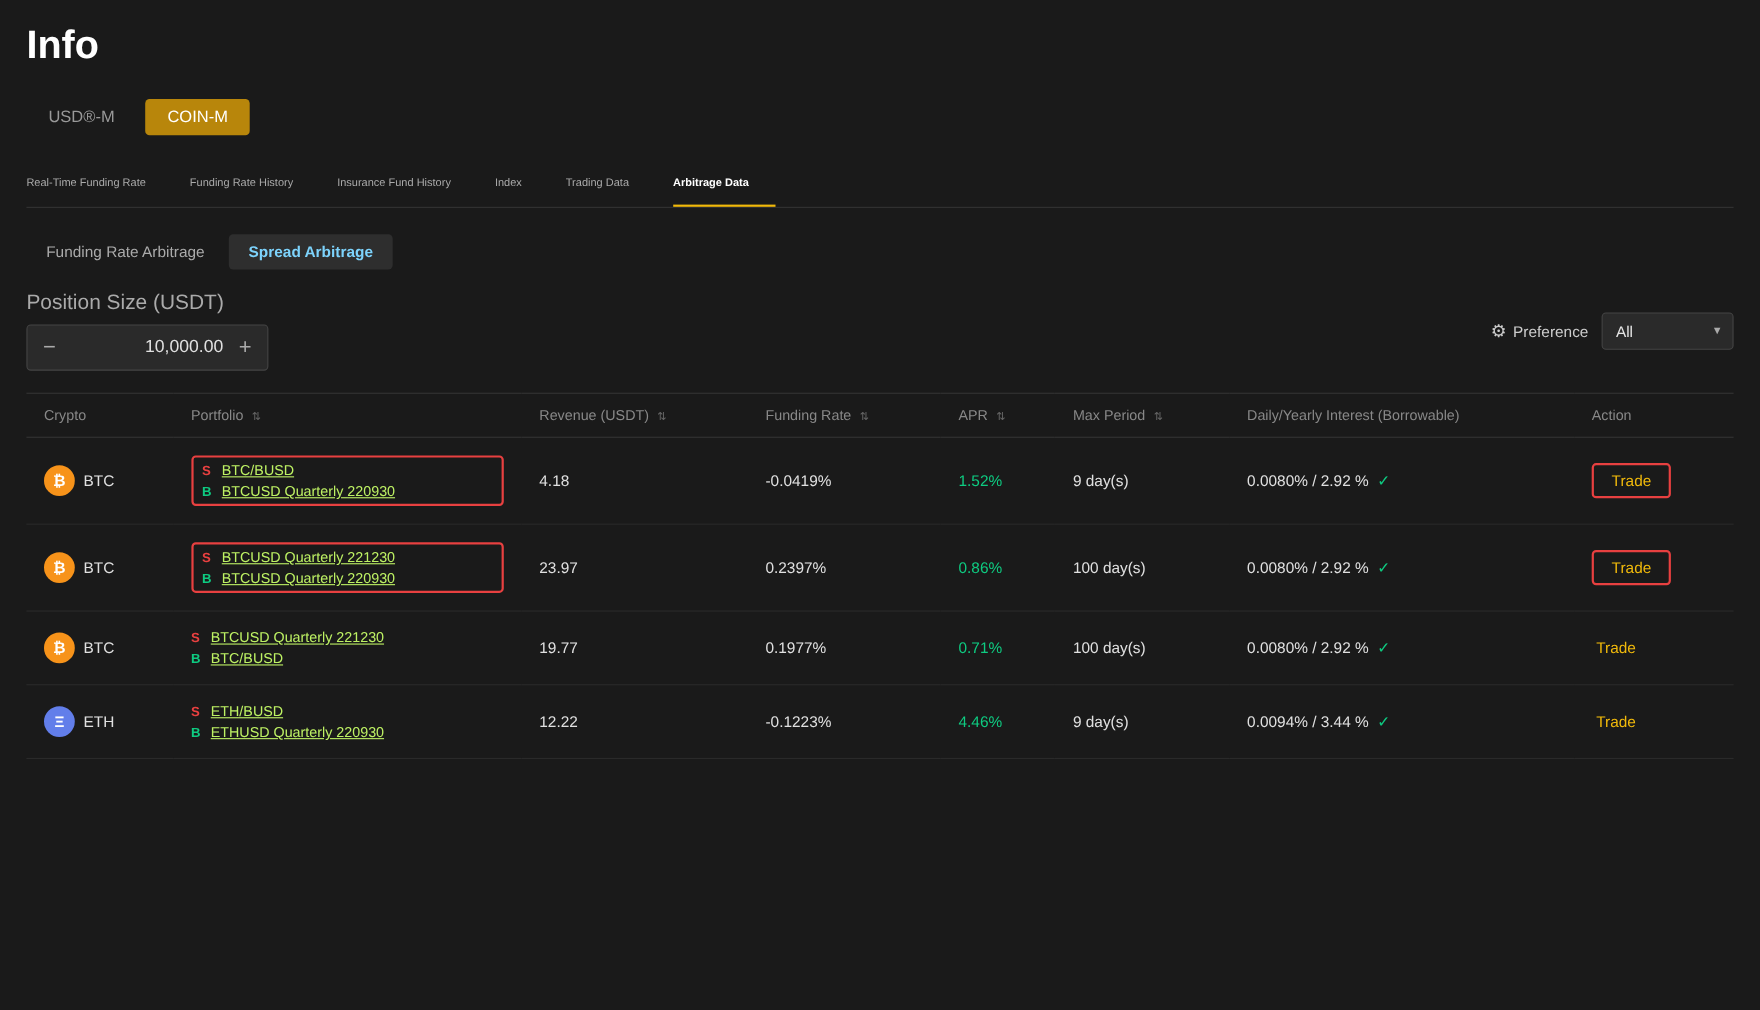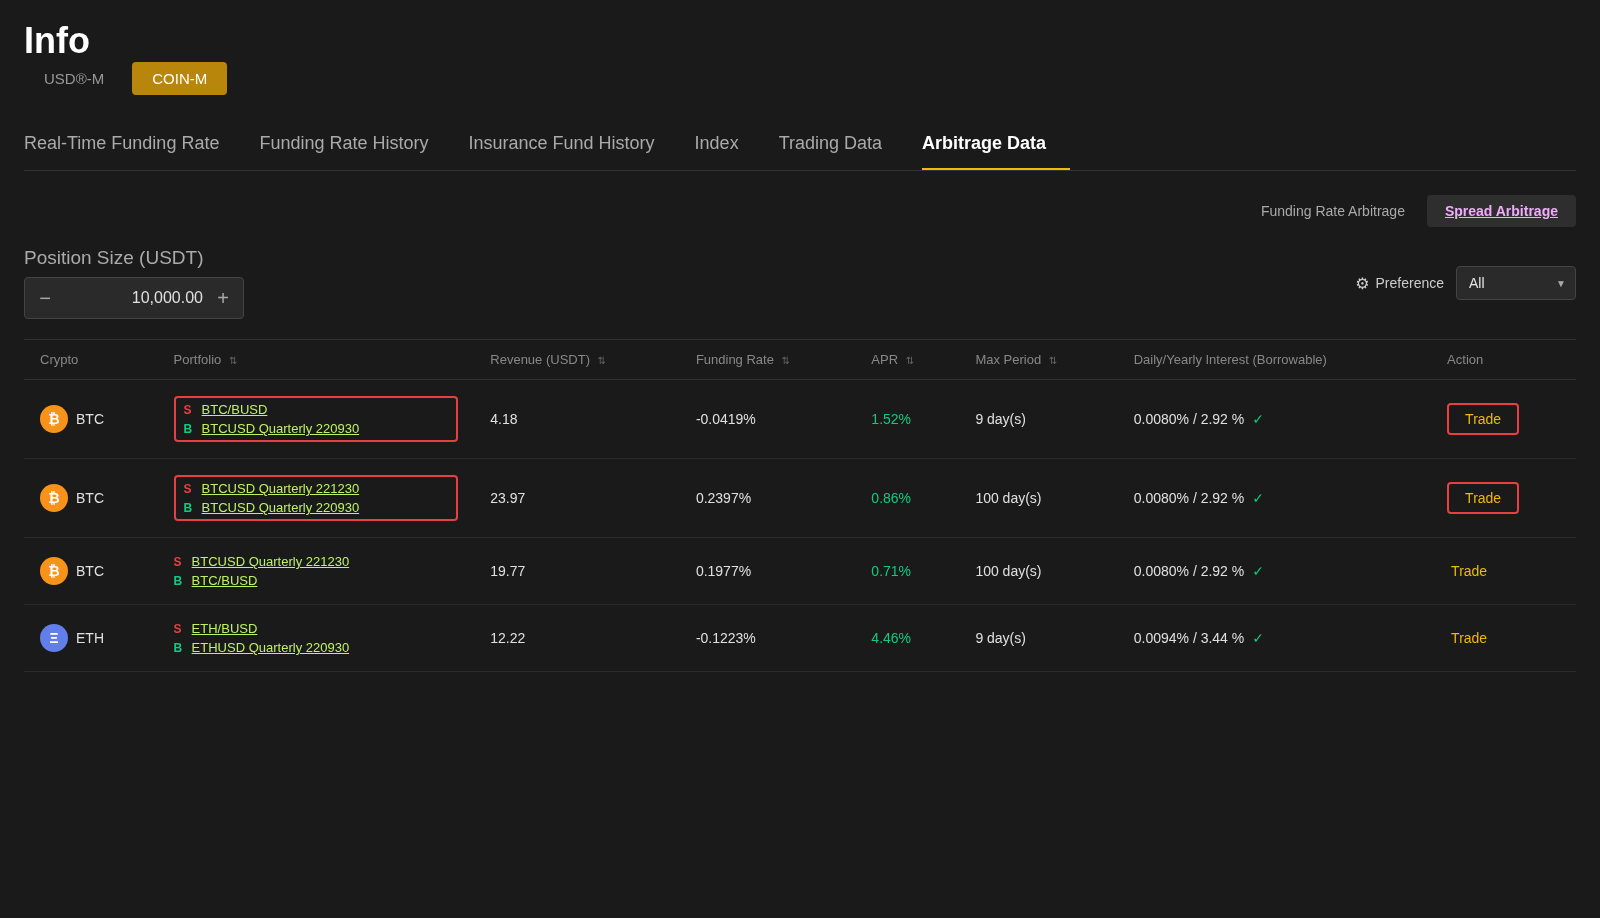--- a/index.html
+++ b/index.html
@@ -10,20 +10,21 @@
       font-size: 14px;
       min-height: 918px;
     }
     .page-wrapper {
       padding: 20px 24px 0 24px;
     }
     .page-title {
       color: #ffffff;
       font-size: 36px;
       font-weight: 700;
+      margin-bottom: 28px;
     }
     .tabs-market {
       display: flex;
       gap: 8px;
       margin-bottom: 28px;
     }
     .market-tab {
       padding: 8px 20px;
       border-radius: 4px;
       cursor: pointer;
@@ -40,54 +41,52 @@
     .nav-tabs {
       display: flex;
       gap: 0;
       border-bottom: 1px solid #333;
       margin-bottom: 24px;
     }
     .nav-tab {
       padding: 10px 24px 14px 0;
       cursor: pointer;
       color: #aaa;
-      font-size: 18px;
+      font-size: 10px;
       white-space: nowrap;
       border-bottom: 2px solid transparent;
       margin-right: 16px;
       background: none;
       border-top: none;
       border-left: none;
       border-right: none;
     }
     .nav-tab.active {
       color: #ffffff;
       border-bottom: 2px solid #f0b90b;
       font-weight: 600;
     }
     .sub-tabs {
       display: flex;
       gap: 4px;
       margin-bottom: 20px;
-      justify-content: flex-end;
     }
     .sub-tab {
       padding: 8px 18px;
       border-radius: 4px;
       cursor: pointer;
       font-size: 14px;
       background: transparent;
       color: #aaa;
       border: none;
     }
     .sub-tab.active {
       background: #2e2e2e;
-      color: #f0abfc;
+      color: #7dd3fc;
       font-weight: 600;
-      text-decoration: underline;
     }
     .controls-row {
       display: flex;
       align-items: center;
       justify-content: space-between;
       margin-bottom: 20px;
     }
     .position-section {
       display: flex;
       flex-direction: column;

